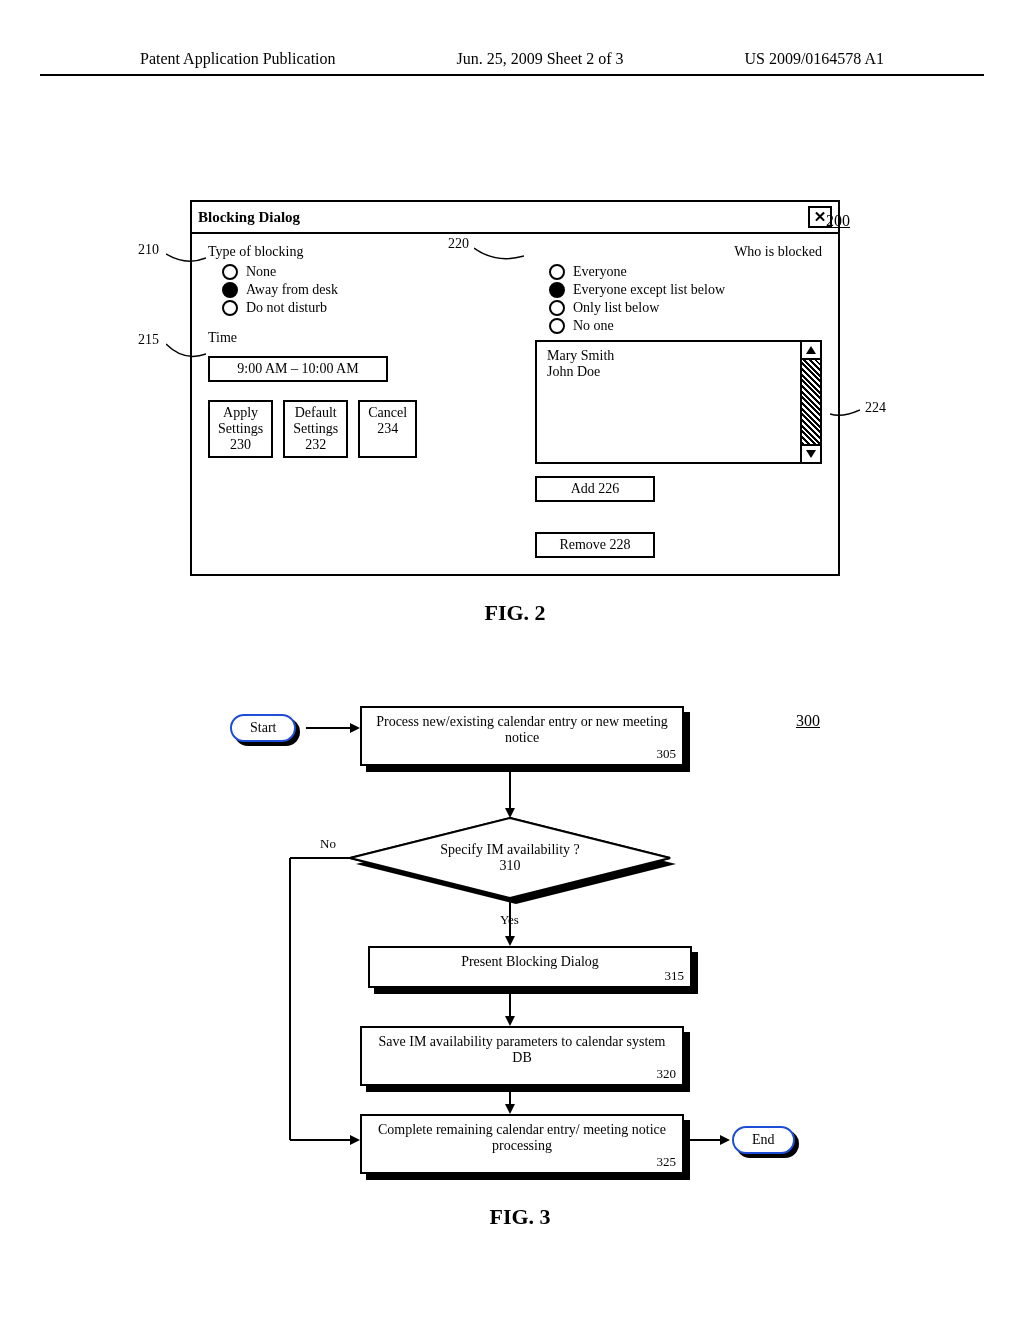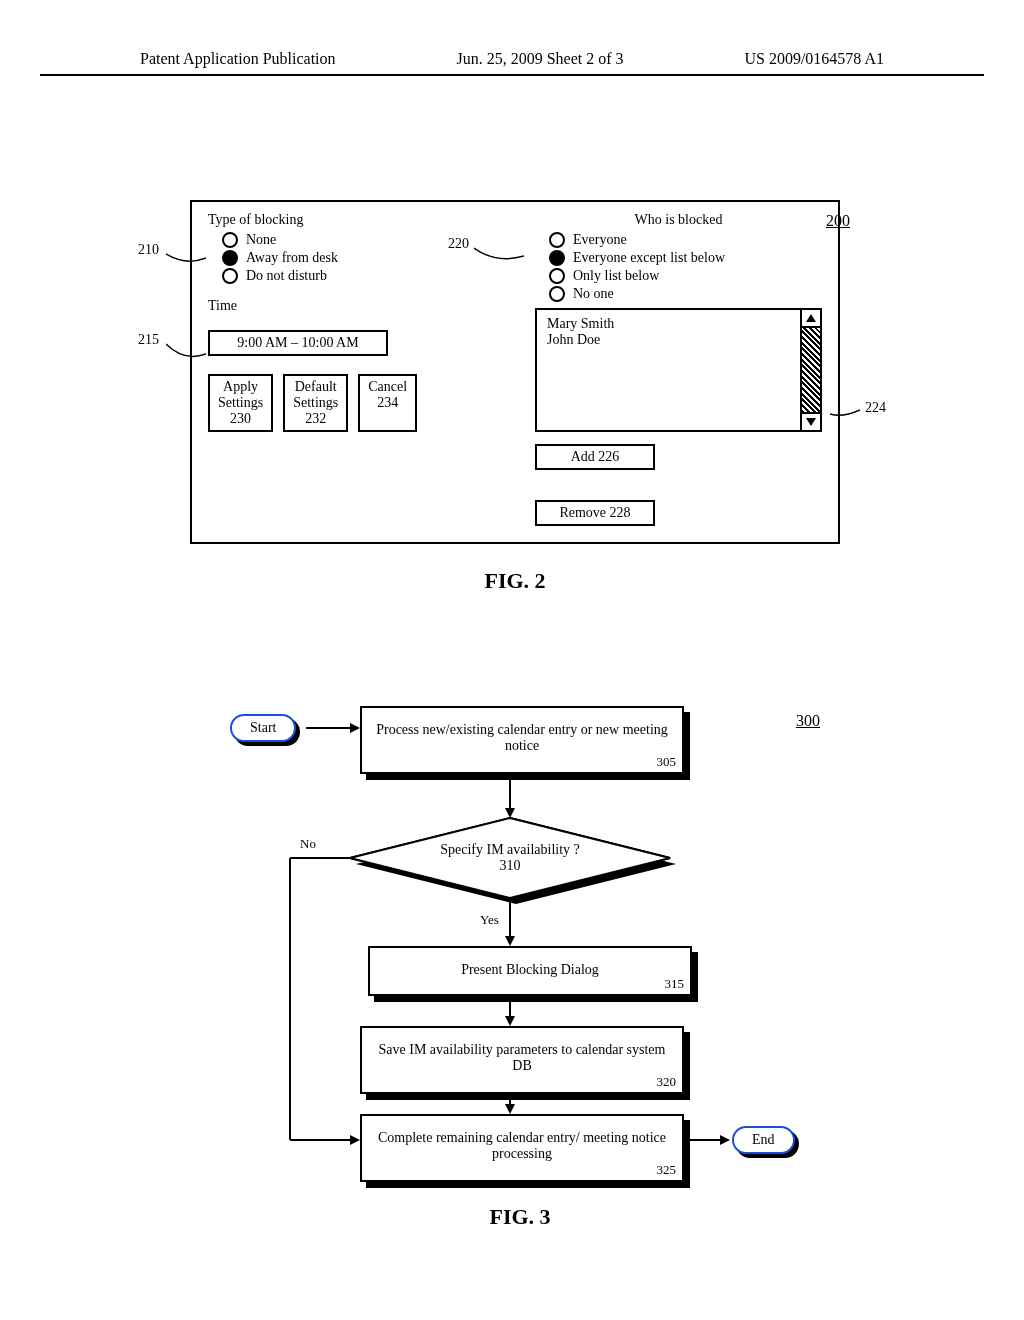--- a/index.html
+++ b/index.html
@@ -105,34 +105,34 @@
     left: 180px;
     top: 700px;
     width: 680px;
     font-size: 14px;
   }
   .shadow-box {
     position: relative;
     border: 2px solid #000;
     background: #fff;
     box-shadow: 6px 6px 0 #000;
-    padding: 14px 10px 18px 10px;
+    padding: 6px 10px 18px 10px;
     text-align: center;
   }
   .shadow-box .num {
     position: absolute; right: 6px; bottom: 2px; font-size: 13px;
   }
   .term {
     border: 2px solid #1d4ed8; border-radius: 16px; padding: 4px 18px;
     background:#fff; box-shadow: 4px 4px 0 #000; display:inline-block;
   }
   .figref-300 {
     position:absolute; right: 40px; top: 12px; font-size:16px; text-decoration: underline;
   }
-  .small-label { font-size: 13px; }
+  .small-label { font-size: 13px; margin-left: 20px; }
 </style>
 </head>
 <body>
 <div class="page">
 
 <div class="header">
   <span class="left">Patent Application Publication</span>
   <span class="mid">Jun. 25, 2009  Sheet 2 of 3</span>
   <span class="right">US 2009/0164578 A1</span>
 </div>
@@ -154,51 +154,55 @@
   <svg style="position:absolute; left:284px; top:44px; width:50px; height:22px;">
         <path d="M0 4 Q 22 20 50 12" stroke="#000" stroke-width="1.5" fill="none"></path>
       </svg>
 
   <span class="callout" style="right:-46px; top:200px;">224</span>
   <svg style="position:absolute; right:-20px; top:206px; width:30px; height:14px;">
         <path d="M30 4 Q 12 12 0 8" stroke="#000" stroke-width="1.5" fill="none"></path>
       </svg>
 
   <div class="dlg">
+    <div class="dlg-title">
+      <span>Blocking Dialog</span>
+      <span class="closebox">✕</span>
+    </div>
     <div class="dlg-body">
 
       <div class="col">
         <div class="group-label">Type of blocking</div>
         <div class="radio-row">
           <span class="radio-open"></span>
           <span>None</span>
         </div>
         <div class="radio-row">
           <span class="radio-filled"></span>
           <span>Away from desk</span>
         </div>
         <div class="radio-row">
           <span class="radio-open"></span>
           <span>Do not disturb</span>
         </div>
 
         <div class="time-section">
           <div>Time</div>
-          <div class="time-box" style="width:160px; margin-top:16px;">9:00 AM – 10:00 AM</div>
+          <div class="time-box" style="width:160px; margin-top:10px;">9:00 AM – 10:00 AM</div>
         </div>
 
         <div class="btn-stack">
           <div class="btn">Apply Settings 230</div>
           <div class="btn">Default Settings 232</div>
           <div class="btn">Cancel 234</div>
         </div>
       </div>
 
       <div class="col">
-        <div class="group-label" style="text-align:center;font-family:Liberation Serif, serif;">Who is blocked</div>
+        <div class="group-label" style="text-align:right;font-family:Liberation Serif, serif;">Who is blocked</div>
         <div class="radio-row">
           <span class="radio-open"></span>
           <span>Everyone</span>
         </div>
         <div class="radio-row">
           <span class="radio-filled"></span>
           <span>Everyone except list below</span>
         </div>
         <div class="radio-row">
           <span class="radio-open"></span>

